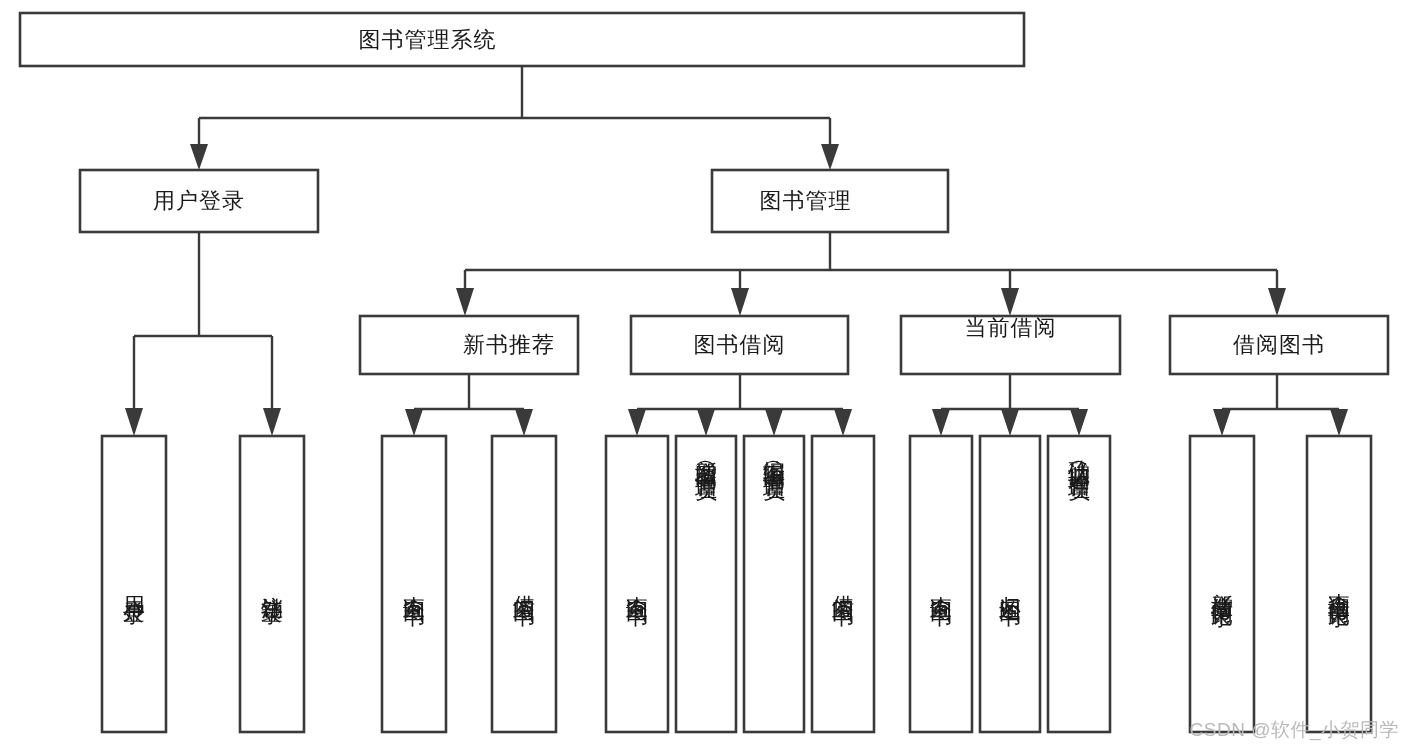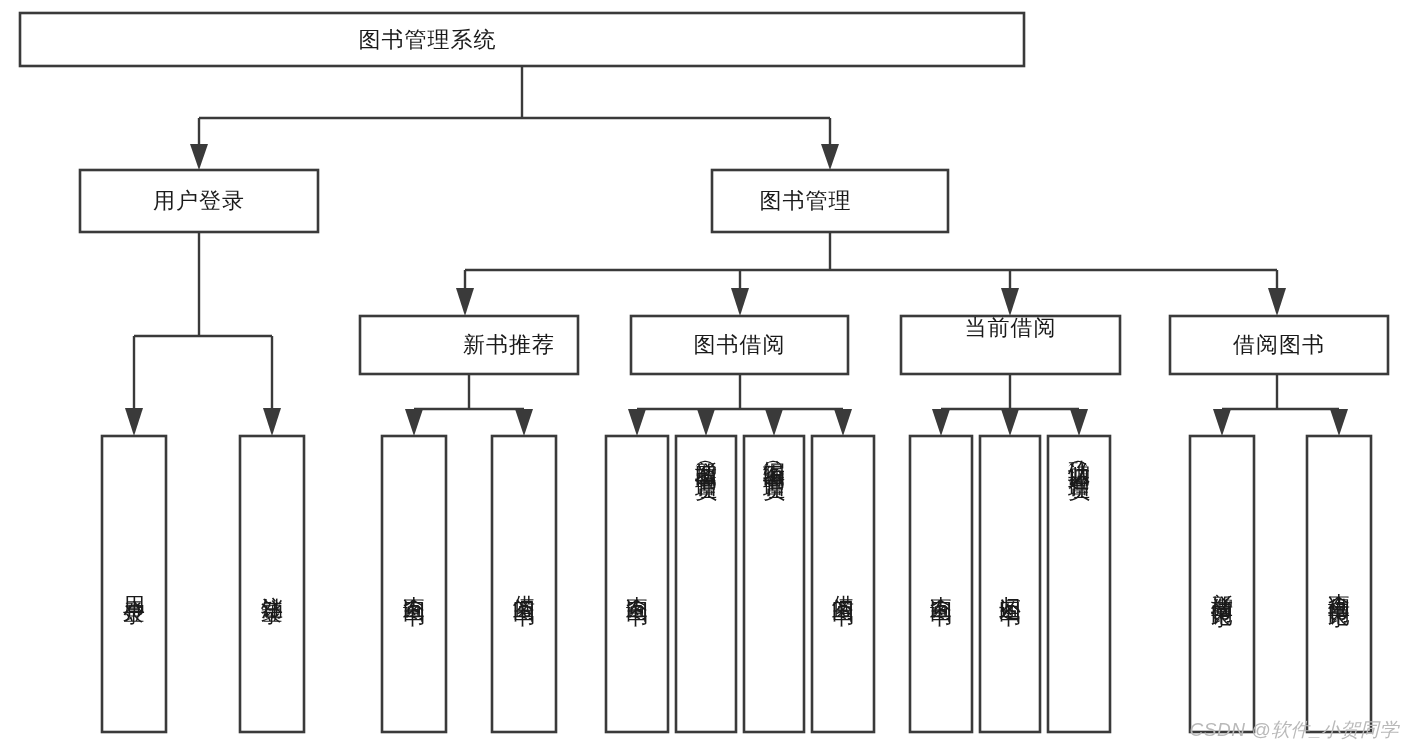--- a/index.html
+++ b/index.html
@@ -77,21 +77,20 @@
   }
   #watermark {
     position: absolute;
     right: 6px;
     bottom: 4px;
     font-family: "Liberation Sans", "DejaVu Sans", sans-serif;
     font-size: 19px;
     color: #b9b9b9;
     letter-spacing: 0.5px;
     white-space: nowrap;
-    font-style: italic;
   }
 </style>
 </head>
 <body>
 
 <div id="diagram-root">
 
   <svg class="flow" viewBox="0 0 1405 747" xmlns="http://www.w3.org/2000/svg">
 
     <g>

